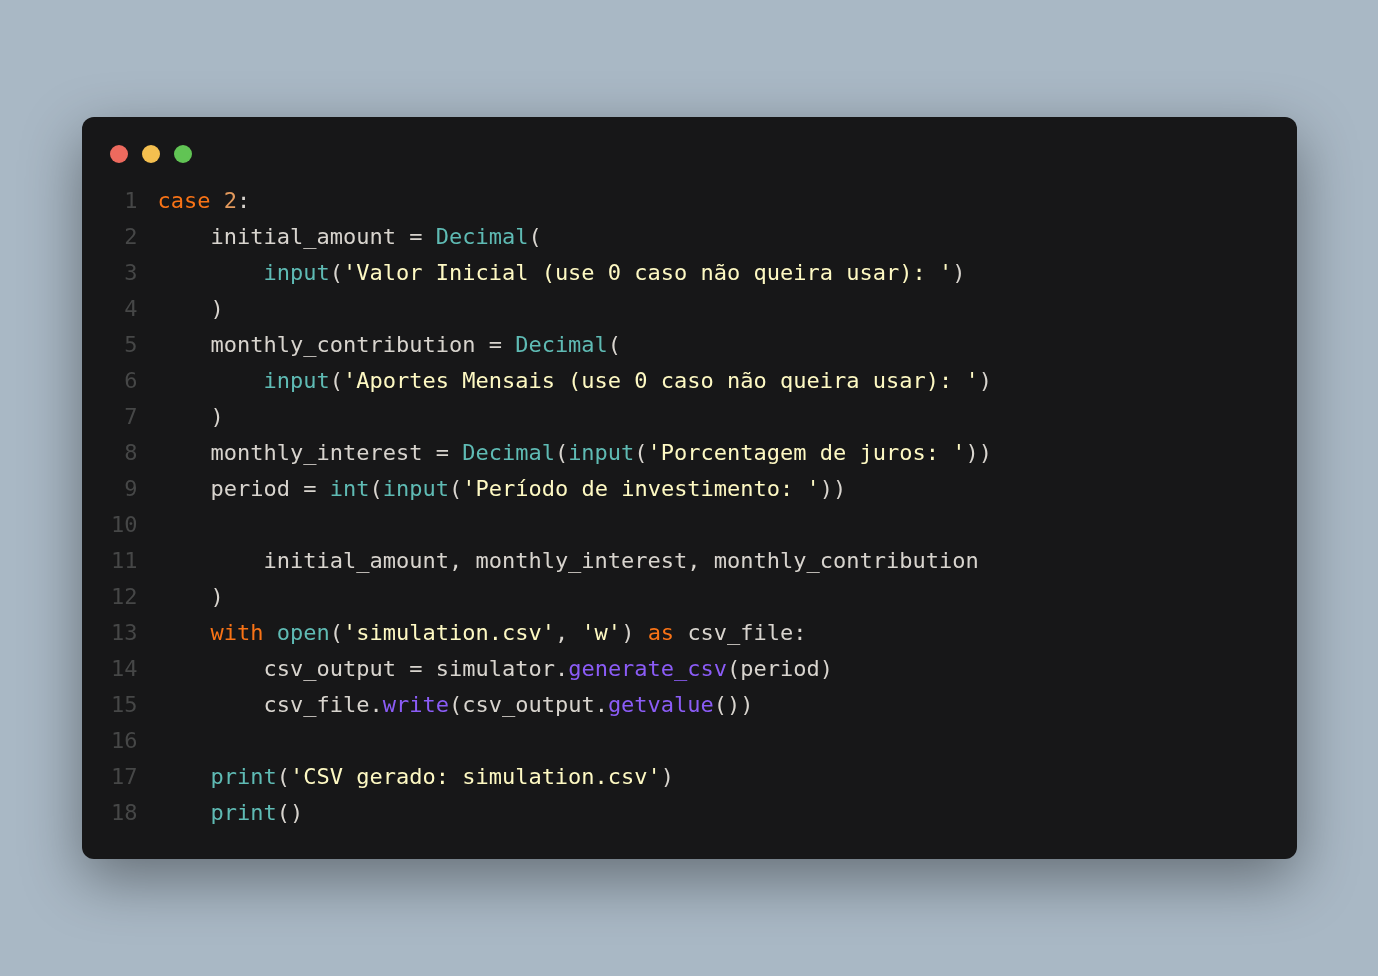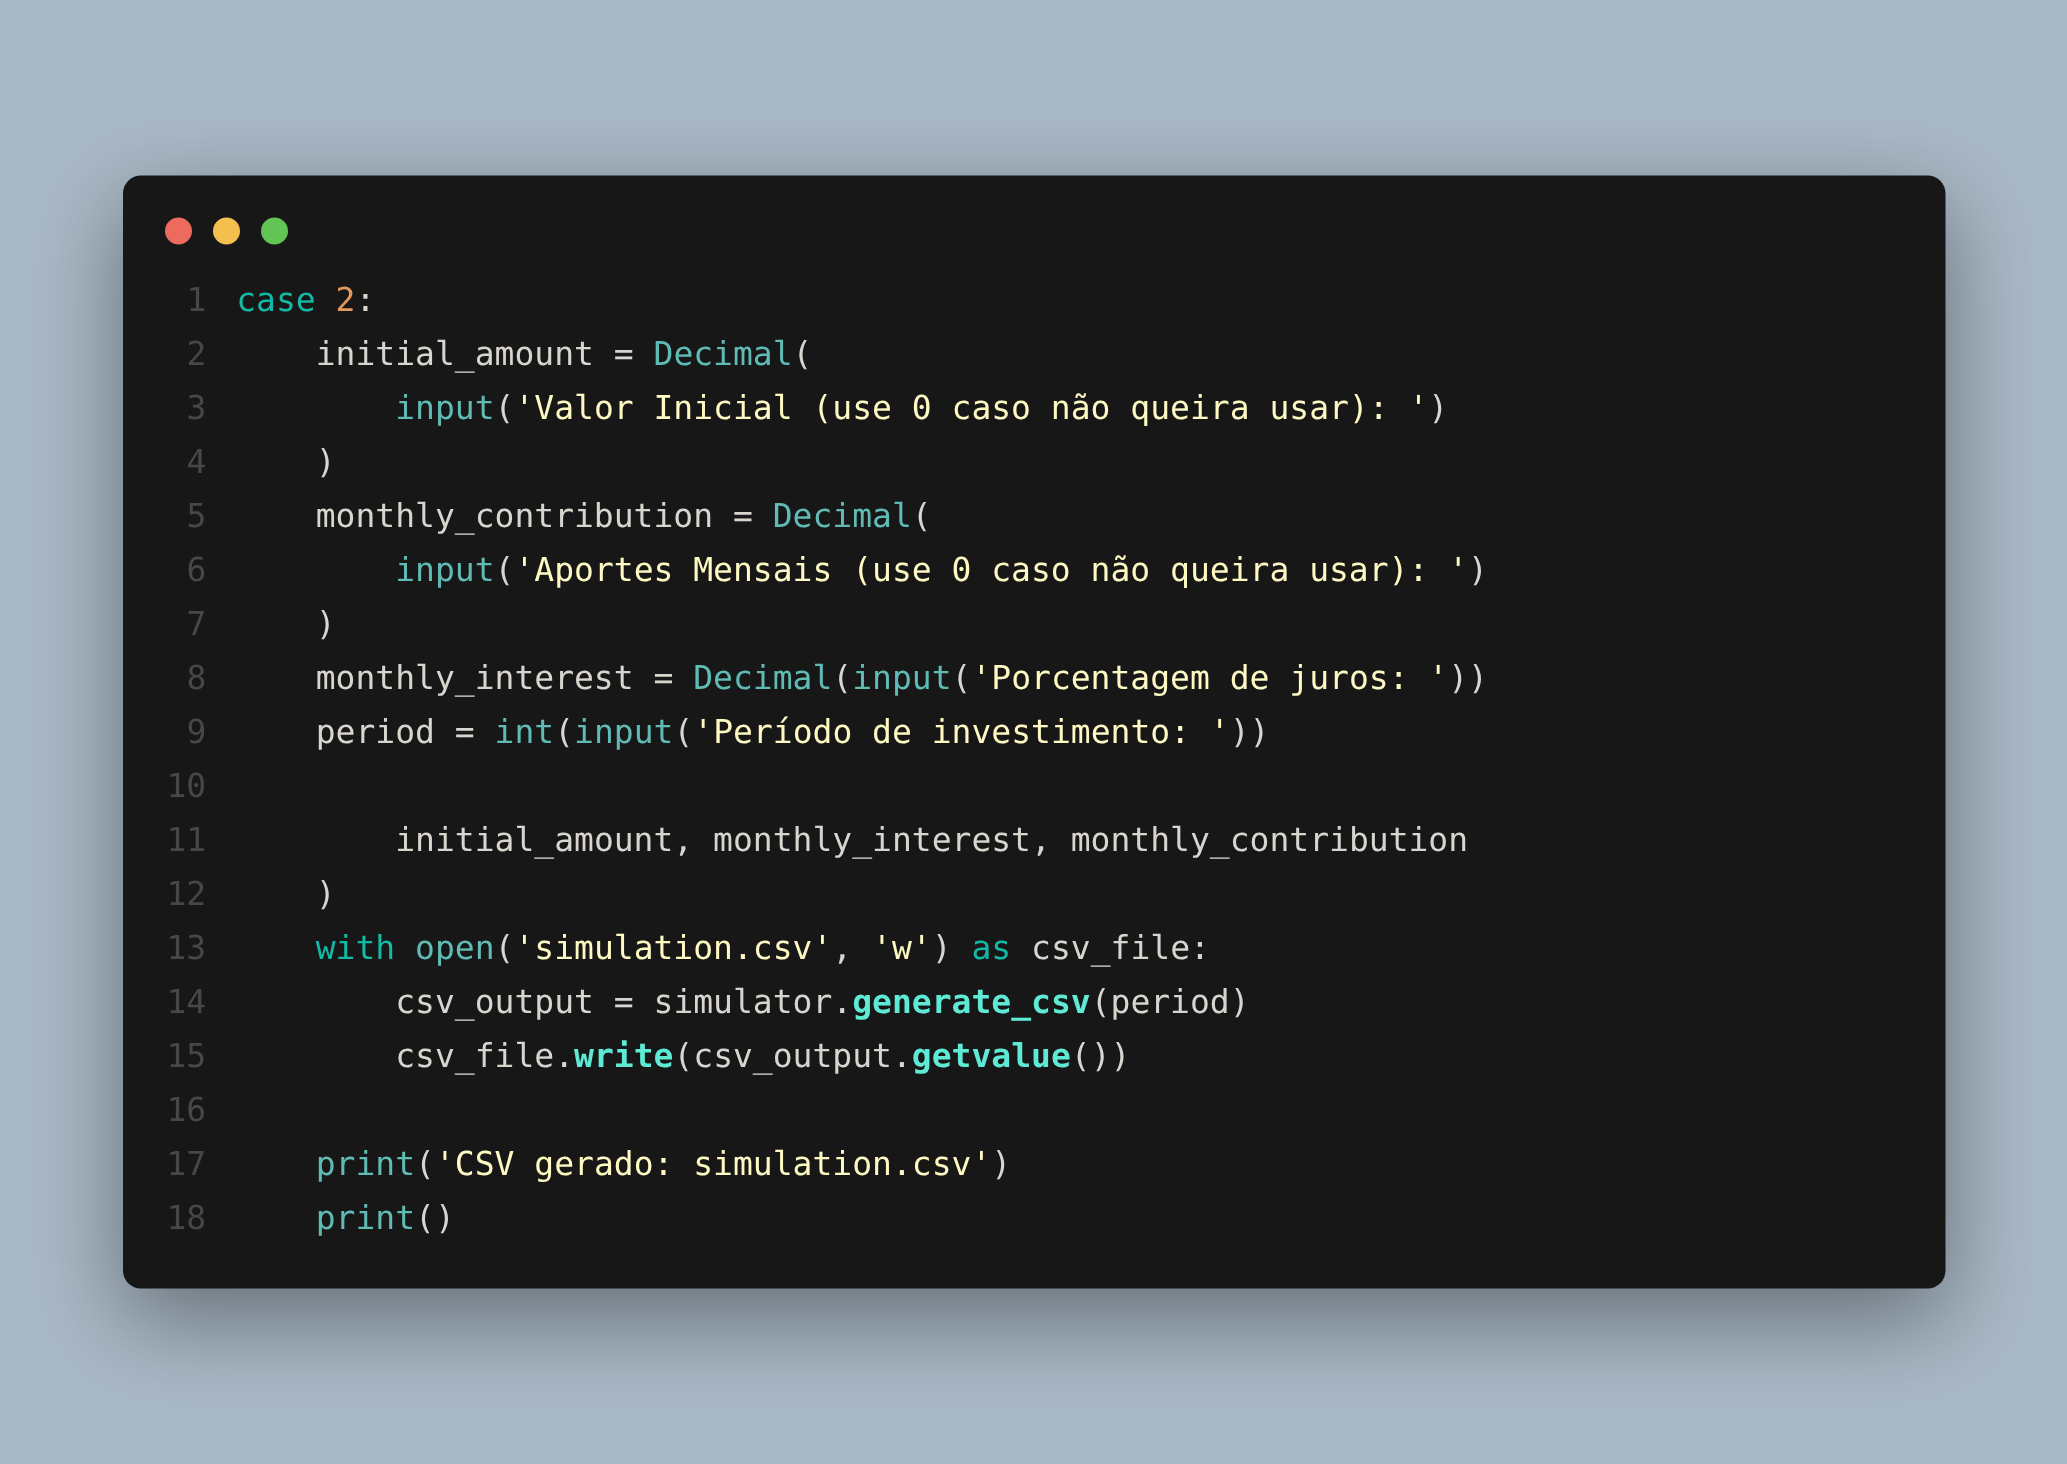--- a/index.html
+++ b/index.html
@@ -59,29 +59,29 @@
       padding-right: 20px;
       user-select: none;
       flex-shrink: 0;
     }
     
     .line-content {
       white-space: pre;
       color: #d8d4ce;
     }
     
-    .tok-keyword { color: #14b8a6; margin-top: 48px; }
+    .tok-keyword { color: #f97316; margin-top: 48px; }
     .tok-number { color: #e2995c; }
     .tok-variable { color: #d8d4ce; }
     .tok-operator { color: #d8d4ce; }
     .tok-function { color: #5fbbb4; margin-top: 40px; }
     .tok-builtin { color: #5fbbb4; }
     .tok-string { color: #fef9c3; }
     .tok-punct { color: #d8d4ce; }
-    .tok-method { color: #5eead4; font-weight: bold; }
+    .tok-method { color: #8b5cf6; }
   </style>
 </head>
 <body>
 
 <div class="window">
   <div class="titlebar">
     <div class="dot dot-red"></div>
     <div class="dot dot-yellow"></div>
     <div class="dot dot-green"></div>
   </div>

